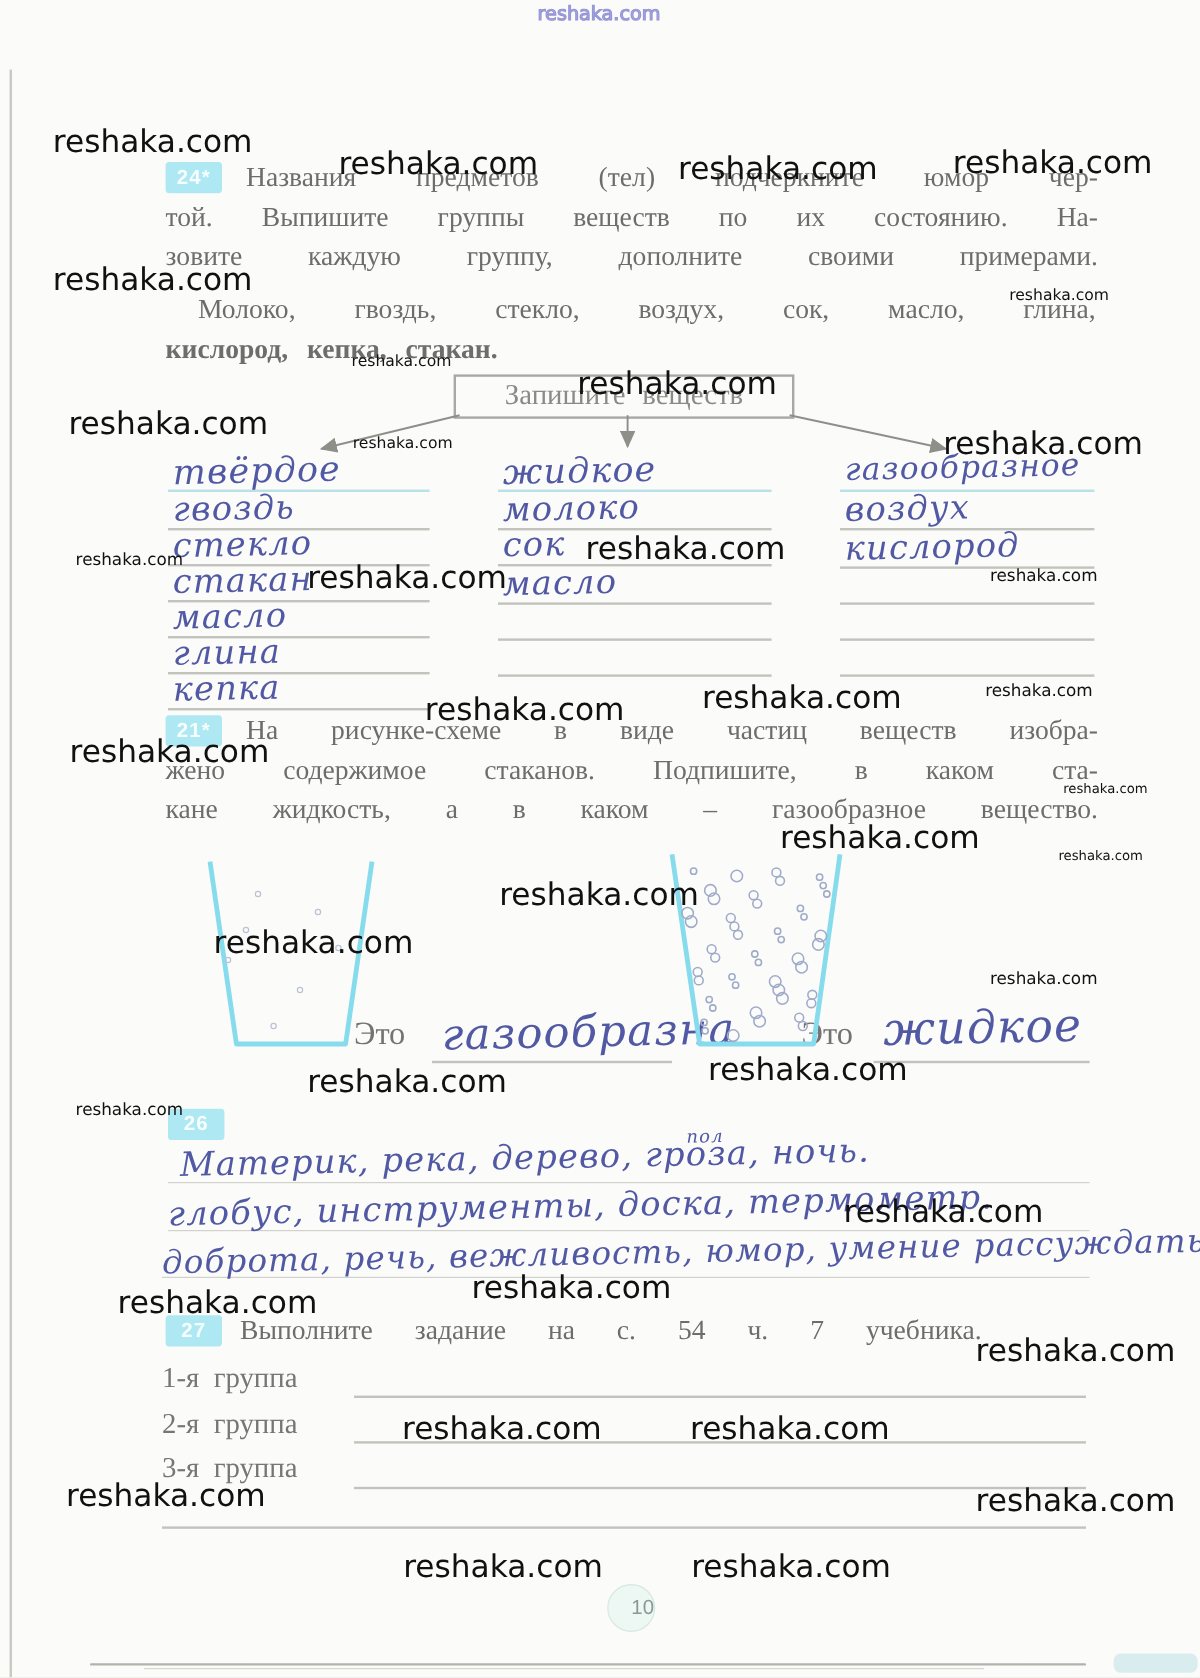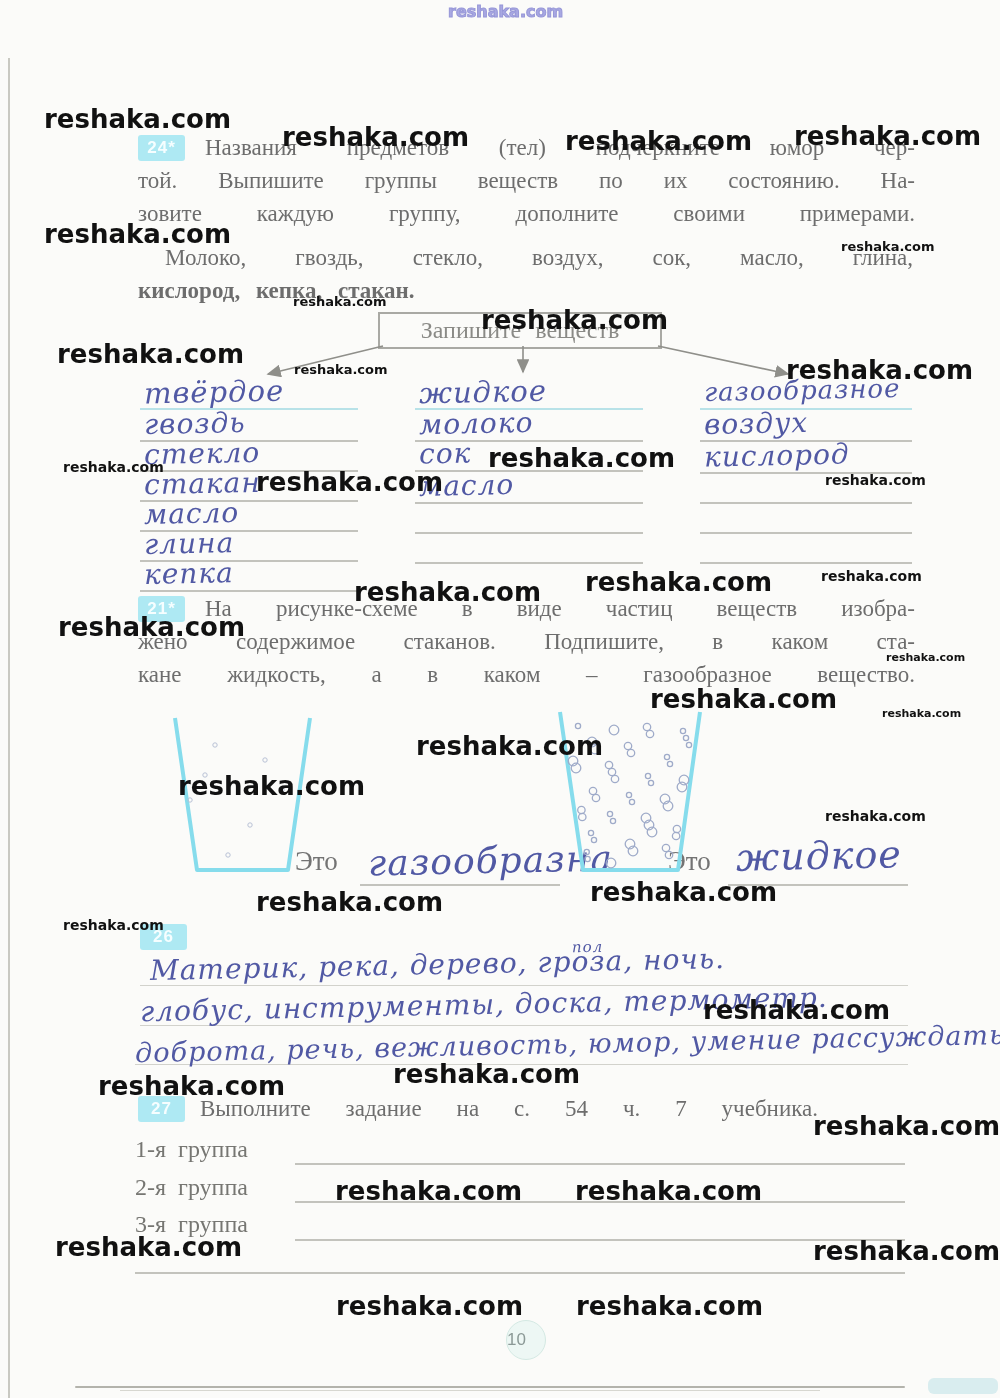--- a/index.html
+++ b/index.html
@@ -25,34 +25,34 @@
   .hw{
     position:absolute; color:#5159a4; font-style:italic;
     font-family:"DejaVu Serif", serif; letter-spacing:1px;
     transform:rotate(-1.2deg); white-space:nowrap;
   }
   .rline{ position:absolute; height:2px; background:#c3c3bd; }
   .rline.cyan{ background:#b8e2e8; }
   .rline.faint{ background:#d2d2cc; height:1px; }
   .wm{
     position:absolute; color:#111; font-family:"DejaVu Sans", sans-serif;
-    font-weight:bold; white-space:nowrap; z-index:40; pointer-events:none;
+    font-weight:normal; white-space:nowrap; z-index:40; pointer-events:none;
   }
   .wm.light{ color:#9a9ade; -webkit-text-stroke:1px #8585d2; opacity:.85; }
   .schemebox{
     position:absolute; left:378px; top:312px; width:280px; height:33px;
     border:2px solid #a9a9a4; color:#8a8a86; font-size:24px;
     text-align:center; line-height:33px; word-spacing:8px; background:#fbfbf9;
   }
   .etot{ position:absolute; color:#737373; font-size:27px; word-spacing:6px; }
   .grp{ position:absolute; color:#767672; font-size:24px; word-spacing:6px; }
   .pageno{
     position:absolute; left:506px; top:1320px; width:38px; height:38px;
     background:#edf7f4; border:1px solid #d4e9e3; border-radius:50%;
-    color:#8b9996; font:17px/38px "Liberation Sans", sans-serif; text-align:left;
+    color:#8b9996; font:17px/38px "Liberation Sans", sans-serif; text-align:right;
   }
   .edge-left{ position:absolute; left:8px; top:58px; width:2px; height:1340px; background:#c9c9c2; }
   .edge-bottom{ position:absolute; left:75px; top:1386px; width:830px; height:2px; background:#b3b3ac; border-radius:2px; }
   .edge-bottom2{ position:absolute; left:120px; top:1390px; width:700px; height:1px; background:#d7d7d0; }
   .smudge-br{ position:absolute; left:928px; top:1378px; width:70px; height:16px; background:rgba(175,220,226,.45); border-radius:6px; }
   svg{ position:absolute; overflow:visible; }
 </style>
 </head>
 <body>
 

